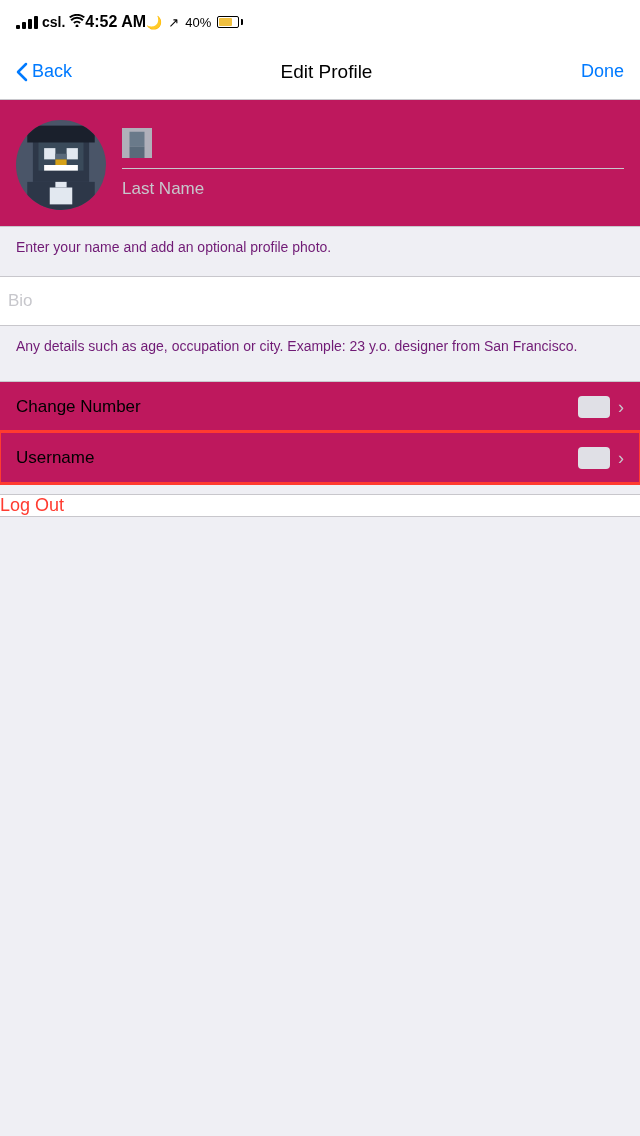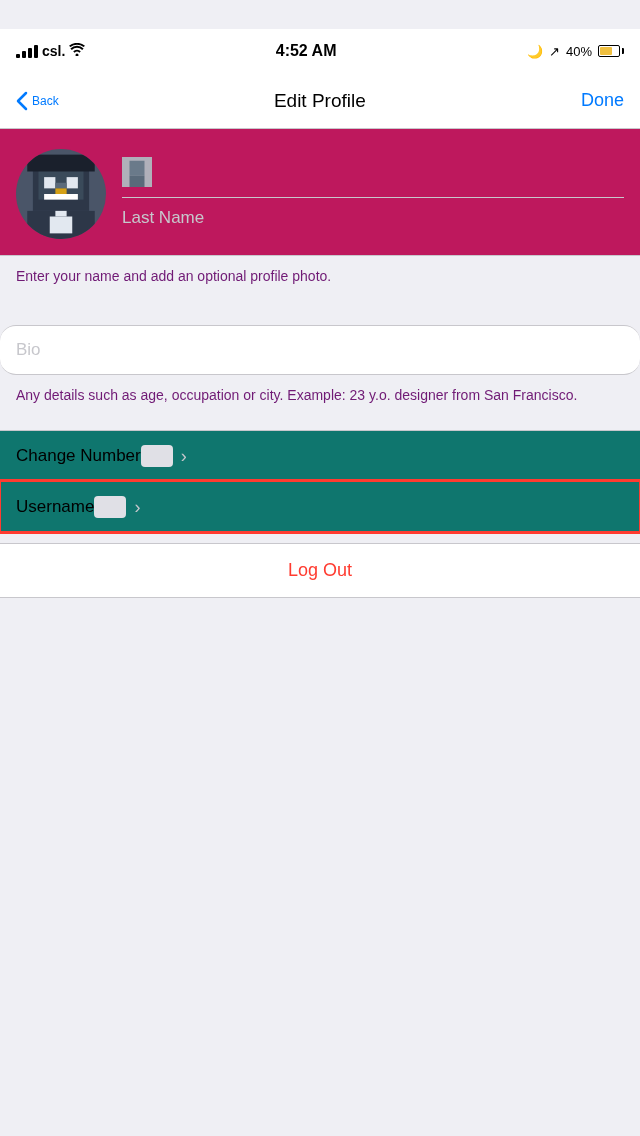--- a/index.html
+++ b/index.html
@@ -13,25 +13,23 @@
       overflow-x: hidden;
     }
 
     
     .status-bar {
       width: 100%;
       height: 44px;
       background: #fff;
       display: flex;
       align-items: center;
-      justify-content: space-between;
       padding: 12px 16px;
       font-size: 15px;
       font-weight: 600;
-      margin-top: 29px;
     }
 
     .status-left {
       display: flex;
       align-items: center;
       gap: 4px;
       font-size: 14px;
       font-weight: 600;
     }
 
@@ -70,21 +68,21 @@
       align-items: center;
       justify-content: space-between;
       padding: 0 16px;
       border-bottom: 1px solid #c8c7cc;
     }
 
     .nav-back {
       display: flex;
       align-items: center;
       color: #007aff;
-      font-size: 12px;
+      font-size: 18px;
       font-weight: 400;
       gap: 4px;
       cursor: pointer;
     }
 
     .nav-title {
       font-size: 19px;
       font-weight: 400;
       color: #000;
     }
@@ -173,25 +171,24 @@
 
     .help-text {
       font-size: 14px;
       color: #701a75;
       line-height: 1.5;
     }
 
     
     .bio-section {
       background: #fff;
-      margin-top: 24px;
-      padding: 14px 16px;
+      margin-top: 4px;
+      padding: 14px 8px;
       border-top: 1px solid #c8c7cc;
       border-bottom: 1px solid #c8c7cc;
-      border-radius: 16px;
     }
 
     .bio-input {
       width: 100%;
       border: none;
       outline: none;
       font-size: 17px;
       color: #c7c7cc;
       background: transparent;
     }
@@ -210,22 +207,23 @@
     .settings-group {
       background: #fff;
       margin-top: 10px;
       border-top: 1px solid #c8c7cc;
       border-bottom: 1px solid #c8c7cc;
     }
 
     .settings-row {
       display: flex;
       align-items: center;
+      justify-content: space-between;
       padding: 14px 16px;
-      background: #0f766e;
+      background: #be185d;
       position: relative;
       cursor: pointer;
     }
 
     .settings-row + .settings-row {
       border-top: 1px solid #c8c7cc;
     }
 
     .settings-row-label {
       font-size: 17px;
@@ -254,22 +252,21 @@
     }
 
     
     .logout-section {
       margin-top: 10px;
       background: #fff;
       border-top: 1px solid #c8c7cc;
       border-bottom: 1px solid #c8c7cc;
       display: flex;
       align-items: center;
-      justify-content: center;
-      padding: 16px;
+      justify-content: flex-start;
     }
 
     .logout-button {
       font-size: 18px;
       color: #ff3b30;
       font-weight: 400;
       background: none;
       border: none;
       cursor: pointer;
     }

